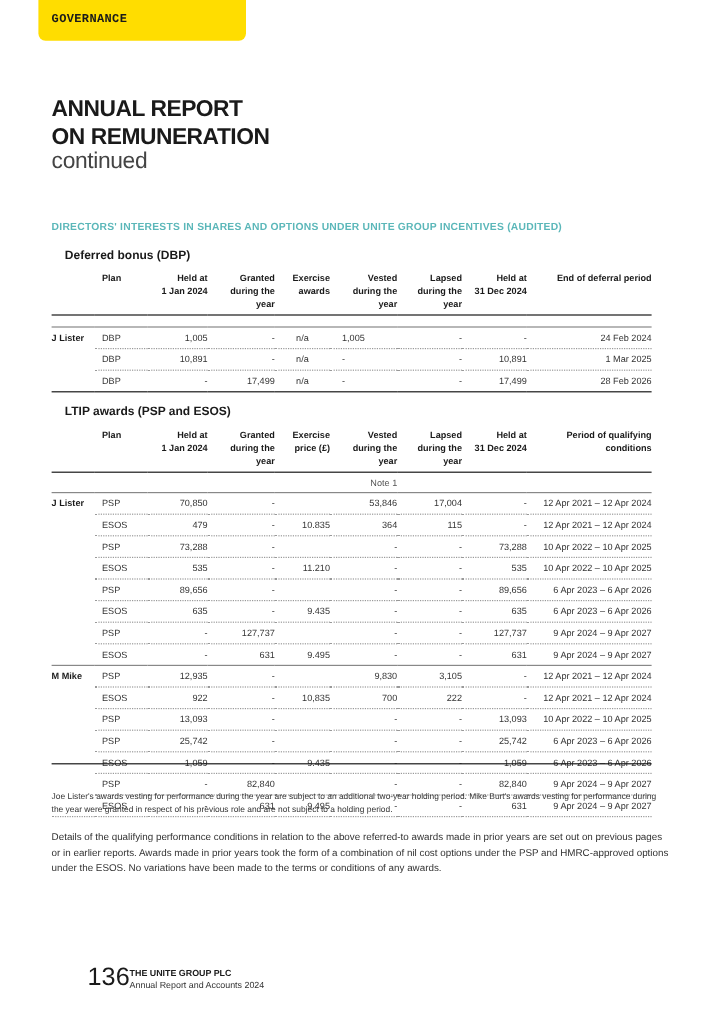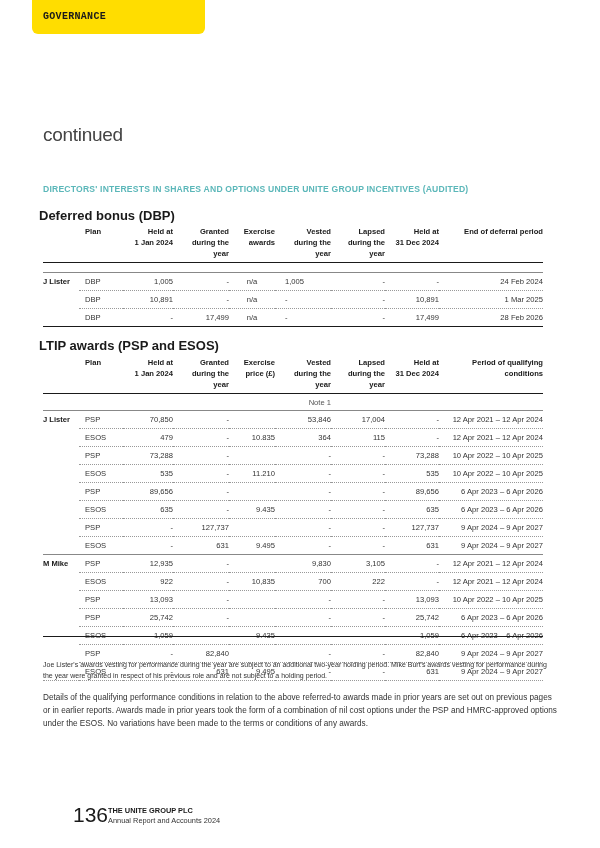--- a/index.html
+++ b/index.html
@@ -8,21 +8,21 @@
   .tab { position: absolute; left: 32px; top: 0; width: 173px; height: 34px;
          background: #ffdd00; border-radius: 0 0 6px 6px; }
   .tab span { position: absolute; left: 11px; top: 11px; font-size: 10px; font-weight: bold;
               letter-spacing: 0.3px; color: #1a1a1a; font-family: Liberation Mono, monospace; }
   .title { position: absolute; left: 43px; top: 80px; font-size: 19px; font-weight: bold;
            line-height: 23px; letter-spacing: -0.4px; color: #1a1a1a; }
   .subtitle { position: absolute; left: 43px; top: 124px; font-size: 19px; font-weight: normal;
               color: #444; letter-spacing: -0.3px; }
   .section-heading { position: absolute; left: 43px; top: 184px; font-size: 8.6px; font-weight: bold;
                      color: #5bb7b9; letter-spacing: 0.2px; }
-  .table-title { position: absolute; left: 39px; font-size: 13px; font-weight: bold; color: #1a1a1a; }
+  .table-title { position: absolute; left: 54px; font-size: 10px; font-weight: bold; color: #1a1a1a; }
   table { position: absolute; left: 43px; width: 500px; border-collapse: collapse;
           font-size: 7.6px; table-layout: fixed; }
   th { font-weight: bold; text-align: right; vertical-align: top; padding: 0 0 3px 0;
        line-height: 11px; border-bottom: 1.5px solid #1a1a1a; }
   th.left { text-align: left; }
   th.plan { text-align: left; padding-left: 6px; }
   td { text-align: right; padding: 0; height: 17px; vertical-align: middle;
        border-bottom: 1px dotted #999; color: #333; }
   td.name { text-align: left; font-weight: bold; color: #1a1a1a; border-bottom: none; }
   td.plan { text-align: left; color: #333; }
@@ -40,20 +40,22 @@
   .final-rule { position: absolute; left: 43px; width: 500px; top: 636px; border-top: 1.5px solid #1a1a1a; }
 </style>
 </head>
 <body>
 
 <div class="tab">
   <span>GOVERNANCE</span>
 </div>
 
 <div class="title">
+  <div>ANNUAL REPORT</div>
+  <div>ON REMUNERATION</div>
 </div>
 <div class="subtitle">continued</div>
 
 <div class="section-heading">DIRECTORS' INTERESTS IN SHARES AND OPTIONS UNDER UNITE GROUP INCENTIVES (AUDITED)</div>
 
 <div class="table-title" style="top:208px;">Deferred bonus (DBP)</div>
 
 <table id="dbp-table" style="top:226px;">
   <colgroup>
     <col style="width:36px">

